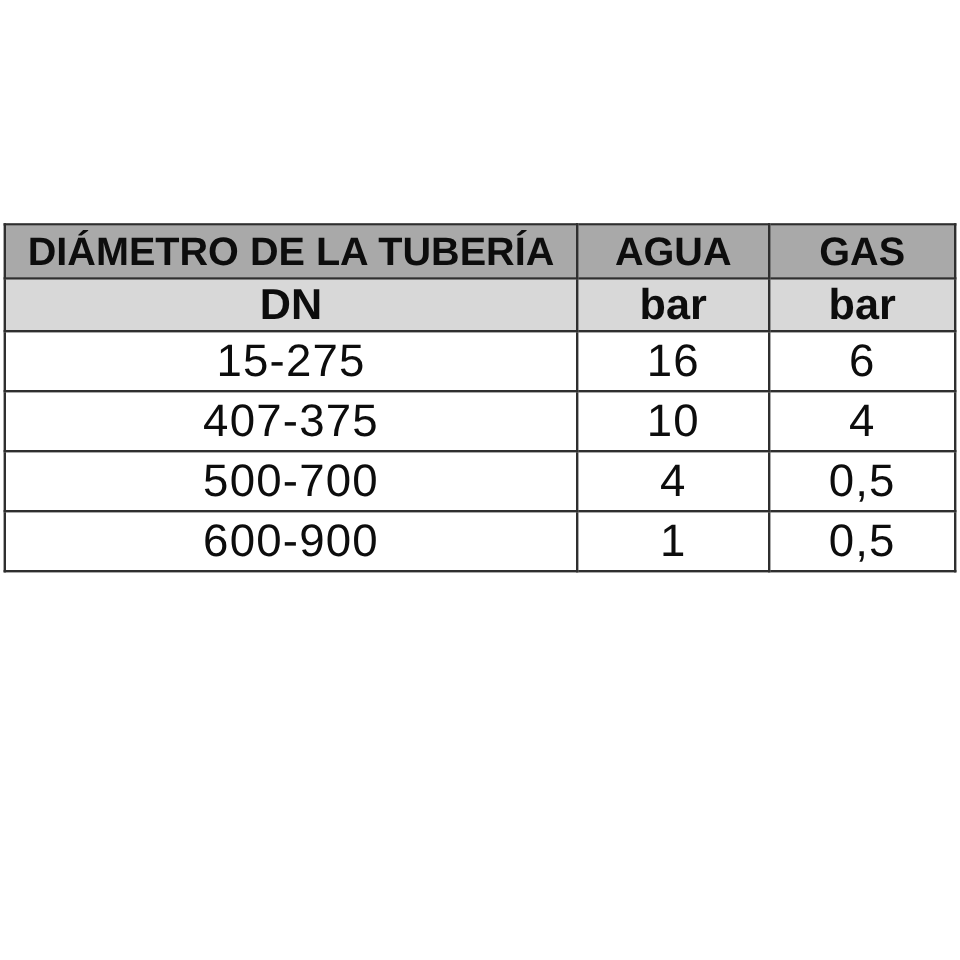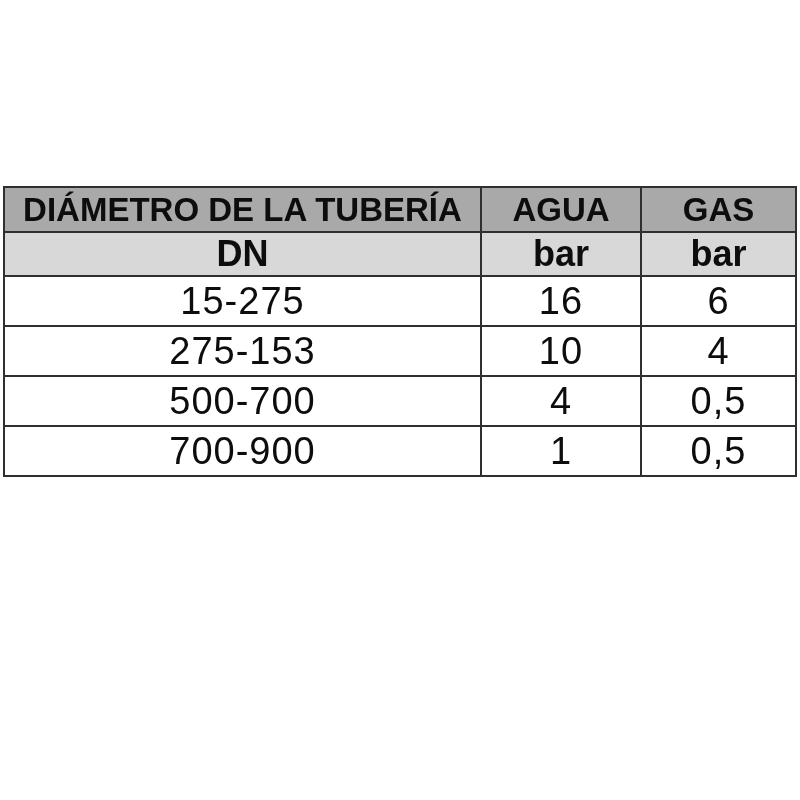--- a/index.html
+++ b/index.html
@@ -74,29 +74,29 @@
         <th>bar</th>
       </tr>
     </thead>
     <tbody>
       <tr>
         <td>15-275</td>
         <td>16</td>
         <td>6</td>
       </tr>
       <tr>
-        <td>275-153</td>
+        <td>407-375</td>
         <td>10</td>
         <td>4</td>
       </tr>
       <tr>
         <td>500-700</td>
         <td>4</td>
         <td>0,5</td>
       </tr>
       <tr>
-        <td>700-900</td>
+        <td>600-900</td>
         <td>1</td>
         <td>0,5</td>
       </tr>
     </tbody>
   </table>
 </div>
 
 </body></html>

